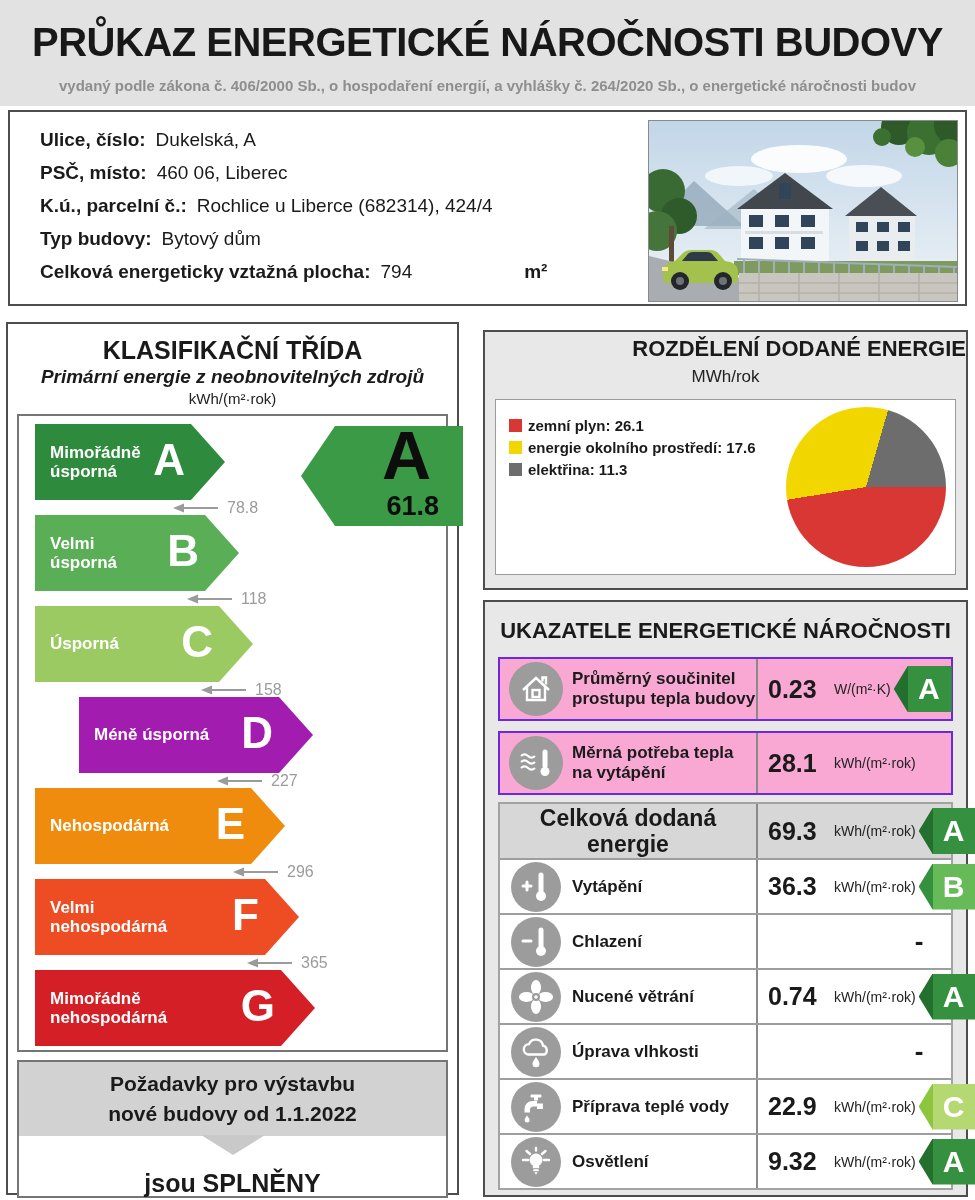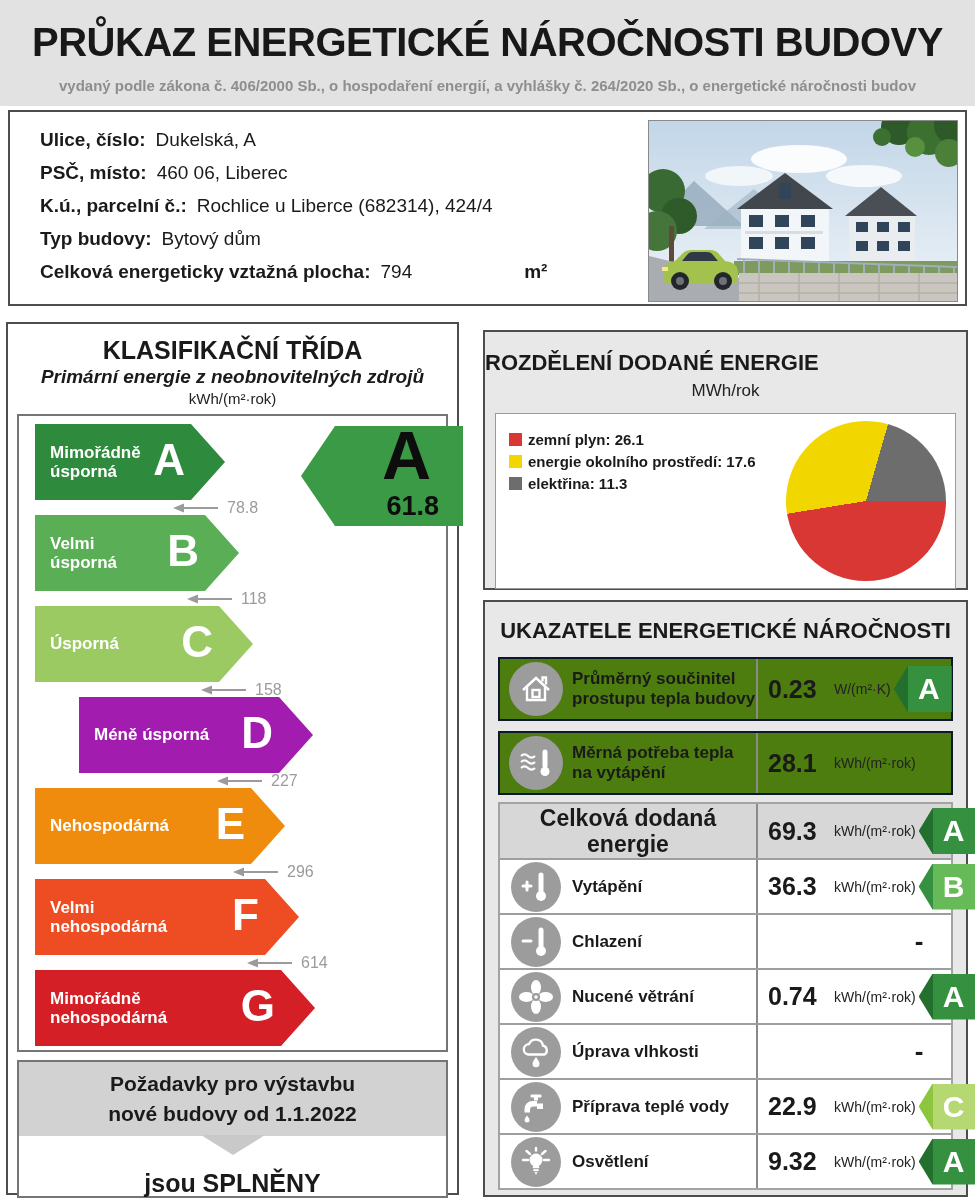--- a/index.html
+++ b/index.html
@@ -36,32 +36,32 @@
   .rating-value { position:absolute; right:24px; bottom:4px; font-size:27px; font-weight:bold; color:#0d0d0d; }
 
   .req-box { margin:8px 9px 0 9px; height:138px; border:2px solid #757575; background:#fff; }
   .req-head { position:relative; height:74px; background:#d2d2d2; display:flex; flex-direction:column; justify-content:center; align-items:center; font-size:21px; font-weight:bold; line-height:1.42; }
   .req-pointer { position:absolute; left:50%; bottom:-19px; transform:translateX(-50%); width:0; height:0;
           border-left:32px solid transparent; border-right:32px solid transparent; border-top:20px solid #c9c9c9; }
   .req-result { text-align:center; font-size:25px; font-weight:bold; margin-top:33px; }
 
   
   .dist-panel { position:absolute; left:483px; top:330px; width:485px; height:260px; background:#e8e8e8; border:2px solid #4d4d4d; }
-  .dist-title { text-align:left; margin-top:18px; font-size:22px; font-weight:bold; }
+  .dist-title { text-align:right; margin-top:4px; font-size:22px; font-weight:bold; }
   .dist-unit { text-align:center; margin-top:5px; font-size:17px; color:#222; }
   .dist-inner { position:relative; margin:12px 10px 0 10px; height:176px; background:#fff; border:1px solid #9a9a9a; }
   .legend { position:absolute; left:13px; top:17px; }
   .legend-item { display:flex; align-items:center; gap:6px; margin-bottom:5px; font-size:15px; font-weight:bold; }
   .legend-swatch { width:13px; height:13px; flex:0 0 13px; }
   .pie { position:absolute; right:9px; top:7px; width:160px; height:160px; border-radius:50%; }
 
   
   .ind-panel { position:absolute; left:483px; top:600px; width:485px; height:597px; background:#e8e8e8; border:2px solid #4d4d4d; padding:0 13px; }
   .ind-title { text-align:center; margin:16px 0 13px 0; font-size:22px; font-weight:bold; }
-  .ind-box { border:2px solid #0f172a; background:#4d7c0f; margin-bottom:7px; }
+  .ind-box { border:2px solid #6d28d9; background:#f9a8d4; margin-bottom:7px; }
   .ind-box .ind-row { height:60px; }
   .ind-box:nth-of-type(2) { margin-bottom:10px; }
   .ind-table { border:2px solid #a3a3a3; background:#fff; }
   .ind-table .ind-row { height:55px; border-top:2px solid #9e9e9e; }
   .ind-table .ind-row:first-child { border-top:none; background:#d7d7d7; height:54px; }
 
   .ind-row { display:grid; grid-template-columns:72px 184px 2px 74px 1fr 64px; align-items:center; }
   .row-iconcell { display:flex; justify-content:center; }
   .row-icon { width:54px; height:54px; border-radius:50%; background:#9c9c9c; display:flex; align-items:center; justify-content:center; }
   .ind-table .row-icon { width:50px; height:50px; }
@@ -277,21 +277,21 @@
   <div class="band" style="width: 264px; background: rgb(238, 77, 35);">
     <span class="band-label">Velmi<br>nehospodárná</span>
     <span class="band-letter">F</span>
   </div>
 
   <div class="threshold" style="margin-left: 212px;">
     <svg class="th-arrow" width="46" height="10" viewBox="0 0 46 10">
       <line x1="45" y1="5" x2="10" y2="5" stroke="#9b9b9b" stroke-width="2"></line>
       <polygon points="0,5 11,0.5 11,9.5" fill="#9b9b9b"></polygon>
     </svg>
-    <span class="th-value">614</span>
+    <span class="th-value">365</span>
   </div>
 
   <div class="band" style="width: 280px; background: rgb(212, 31, 38);">
     <span class="band-label">Mimořádně<br>nehospodárná</span>
     <span class="band-letter">G</span>
   </div>
 </div>
       <div class="rating-arrow" id="rating-arrow" style="background: rgb(59, 154, 69);">
         <div class="rating-letter">A</div>
         <div class="rating-value">61.8</div>

